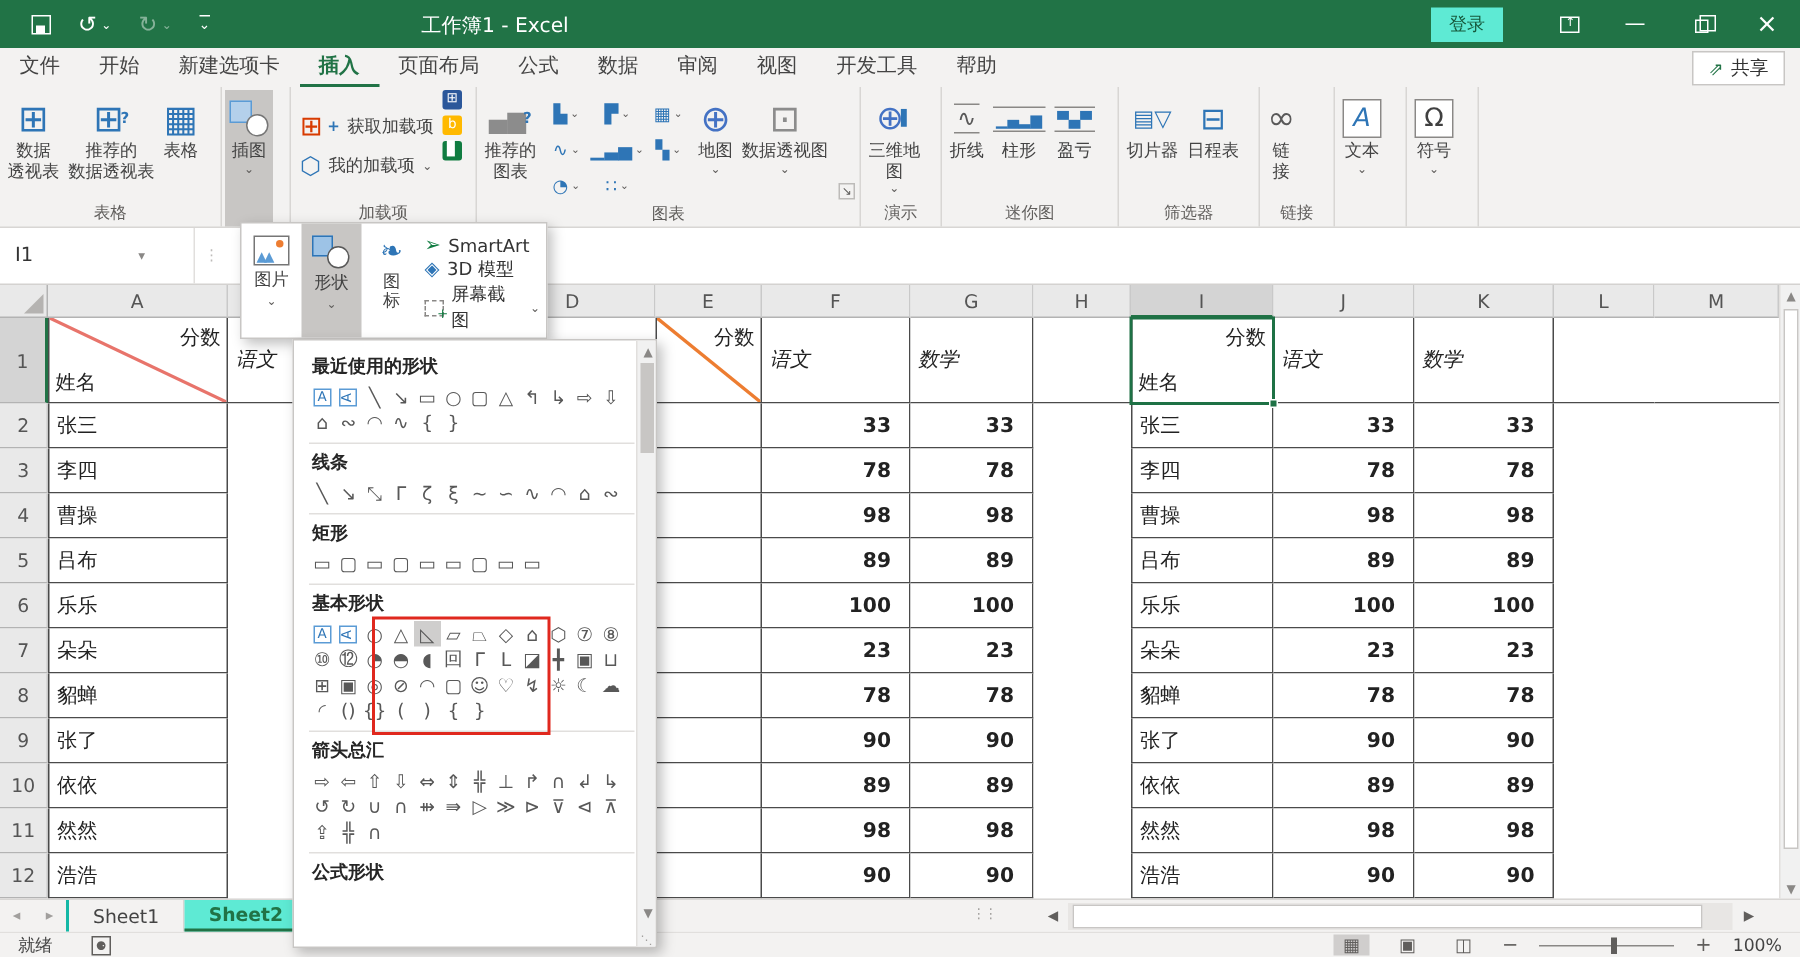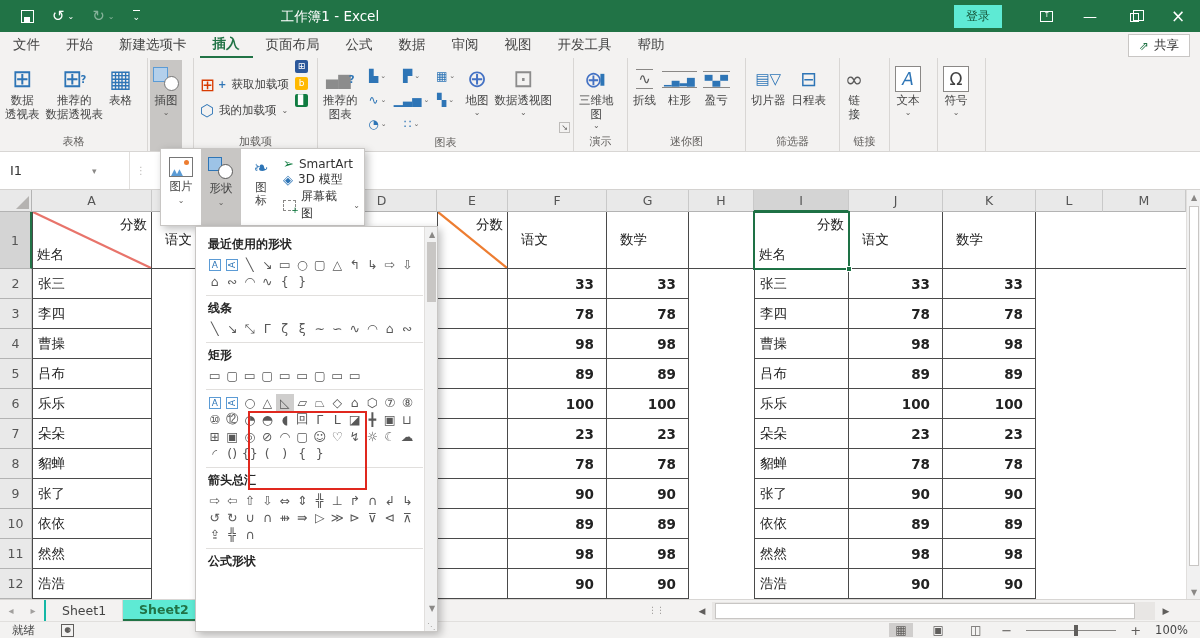--- a/index.html
+++ b/index.html
@@ -22,21 +22,21 @@
   #signin { background:#5eead4; color:#16573a; font-size:12px; padding:3px 12px; margin-right:22px; }
   .winbtn { width:44px; height:32px; display:flex; align-items:center; justify-content:center; color:#fff; font-size:14px; }
   .rdo-ic { width:13px; height:11px; border:1.2px solid #fff; position:relative; }
   .rdo-ic:after { content:"↑"; position:absolute; left:3px; top:-2px; font-size:8px; }
   .restore-ic { width:9px; height:9px; border:1.2px solid #fff; position:relative; margin-top:2px; }
   .restore-ic:before { content:""; position:absolute; left:2px; top:-4px; width:9px; height:9px; border:1.2px solid #fff; }
 
   
   #tabrow { position:absolute; left:0; top:32px; width:1200px; height:26px; background:#f3f2f1; display:flex; align-items:center; }
   .rtab { padding:0 13px; font-size:13.5px; color:#444; height:26px; line-height:25px; }
-  .rtab.active { color:#217346; font-weight:bold; border-bottom:2.5px solid #217346;font-family:Liberation Mono, monospace; }
+  .rtab.active { color:#217346; font-weight:bold; border-bottom:2.5px solid #217346; }
   #share-btn { position:absolute; right:10px; top:2px; border:1px solid #c8c6c4; background:#fff; padding:2px 10px; font-size:12.5px; color:#333; display:flex; gap:5px; align-items:center; }
   #share-btn .gi { color:#217346; font-size:12px; }
 
   
   #ribbon { position:absolute; left:0; top:58px; width:1200px; height:94px; background:#f3f2f1; border-bottom:1px solid #d8d6d4; display:flex; }
   .rgroup { position:relative; height:93px; border-right:1px solid #d8d6d4; display:flex; flex-direction:column; }
   .gbody { flex:1; display:flex; align-items:flex-start; padding:2px 2px 0 2px; }
   .glabel { height:16px; text-align:center; font-size:11px; color:#605e5c; line-height:14px; }
   .rbtn { display:flex; flex-direction:column; align-items:center; justify-content:flex-start; padding:4px 3px 0 3px; height:74px; }
   .rbtn .ricon { height:30px; display:flex; align-items:center; justify-content:center; }
@@ -72,21 +72,21 @@
   .ch.sel { background:#d4d4d4; border-bottom:2px solid #217346; }
   .rh.sel { background:#d4d4d4; border-right:2px solid #217346; }
   .corner { background:#e9e9e9; border-right:1px solid #b3b3b3; border-bottom:1px solid #b3b3b3; position:relative; }
   .corner:after { content:""; position:absolute; right:2px; bottom:2px; border-left:13px solid transparent; border-bottom:13px solid #b5b3b1; }
   .c { position:relative; background:#fff; font-size:13.5px; color:#222; overflow:visible; }
   .bR { border-right:1px solid #4a4a4a; } .bB { border-bottom:1px solid #4a4a4a; } .bL { border-left:1px solid #4a4a4a; }
   .num { display:flex; align-items:center; justify-content:flex-end; padding-right:12px;font-weight:bold; }
   .nm  { display:flex; align-items:center; padding-left:5px; }
   .hdr-tr { position:absolute; right:4px; top:4px; }
   .hdr-bl { position:absolute; left:4px; bottom:4px; }
-  .hdr-ml { position:absolute; left:13px; top:50%; transform:translateY(-50%); }
+  .hdr-ml { position:absolute; left:5px; top:50%; transform:translateY(-50%);font-style:italic; }
   .diag { position:absolute; left:0; top:0; width:100%; height:100%; }
   #sel-box { position:absolute; border:2px solid #1e7145; z-index:6; }
   #sel-box .fill { position:absolute; right:-4px; bottom:-4px; width:6px; height:6px; background:#1e7145; border:1px solid #fff; }
 
   
   #vscroll { position:absolute; left:1186px; top:190px; width:14px; height:409px; background:#f1f1f1; border-left:1px solid #e1dfdd; }
   .sbtn { width:14px; height:14px; color:#8a8886; font-size:8px; display:flex; align-items:center; justify-content:center; }
   #vthumb { position:absolute; left:2px; top:16px; width:10px; height:360px; background:#fff; border:1px solid #c8c6c4; }
   #vdown { position:absolute; bottom:0; }
 
@@ -767,20 +767,21 @@
         <span class="shp">▢</span>
         <span class="shp">▭</span>
         <span class="shp">▢</span>
         <span class="shp">▭</span>
         <span class="shp">▭</span>
         <span class="shp">▢</span>
         <span class="shp">▭</span>
         <span class="shp">▭</span>
       </div>
       <div class="sec-div"></div>
+      <div class="sec-title">基本形状</div>
       <div class="shp-row">
         <span class="shp">
           <span class="tboxA">A</span>
         </span>
         <span class="shp">
           <span class="tboxA rot">A</span>
         </span>
         <span class="shp">○</span>
         <span class="shp">△</span>
         <span class="shp sel">◺</span>

